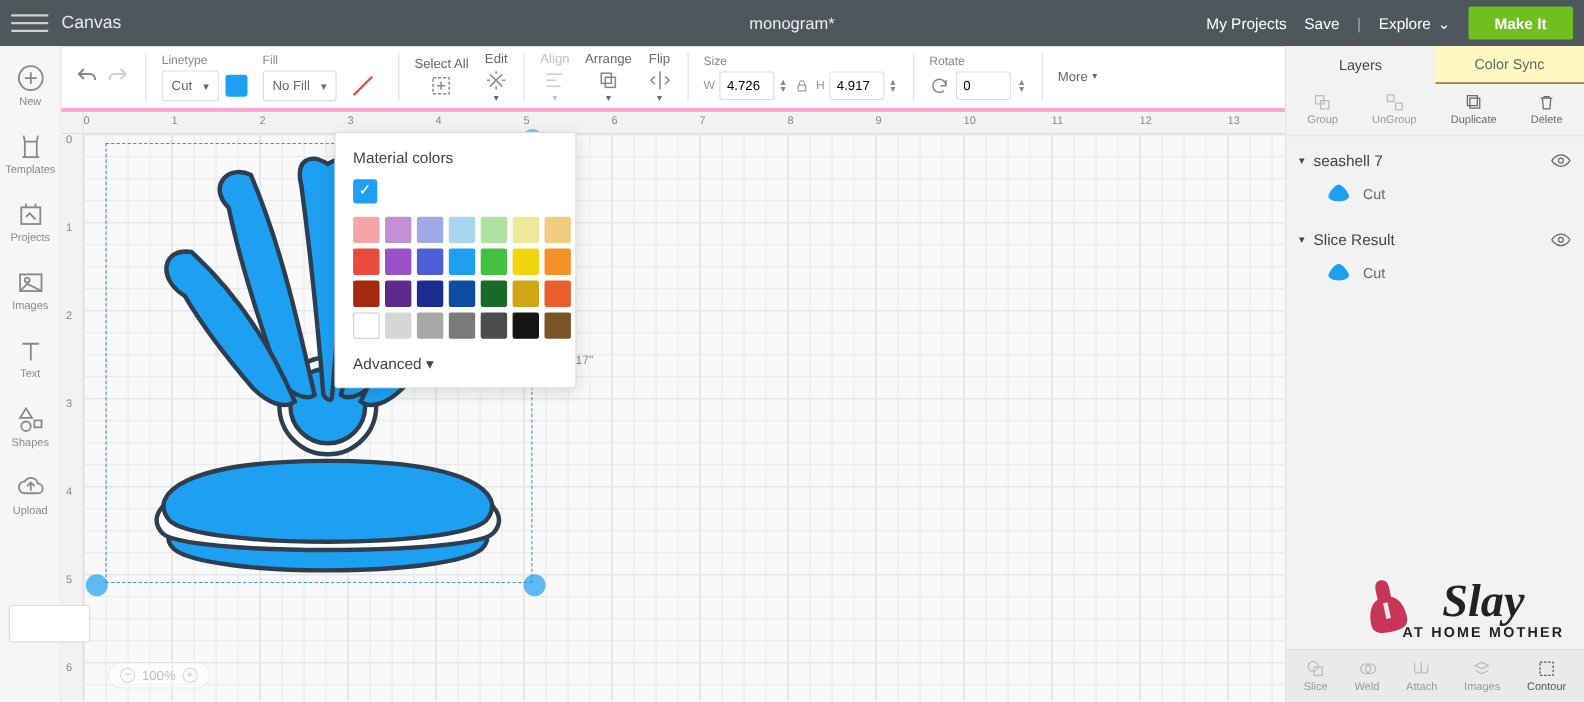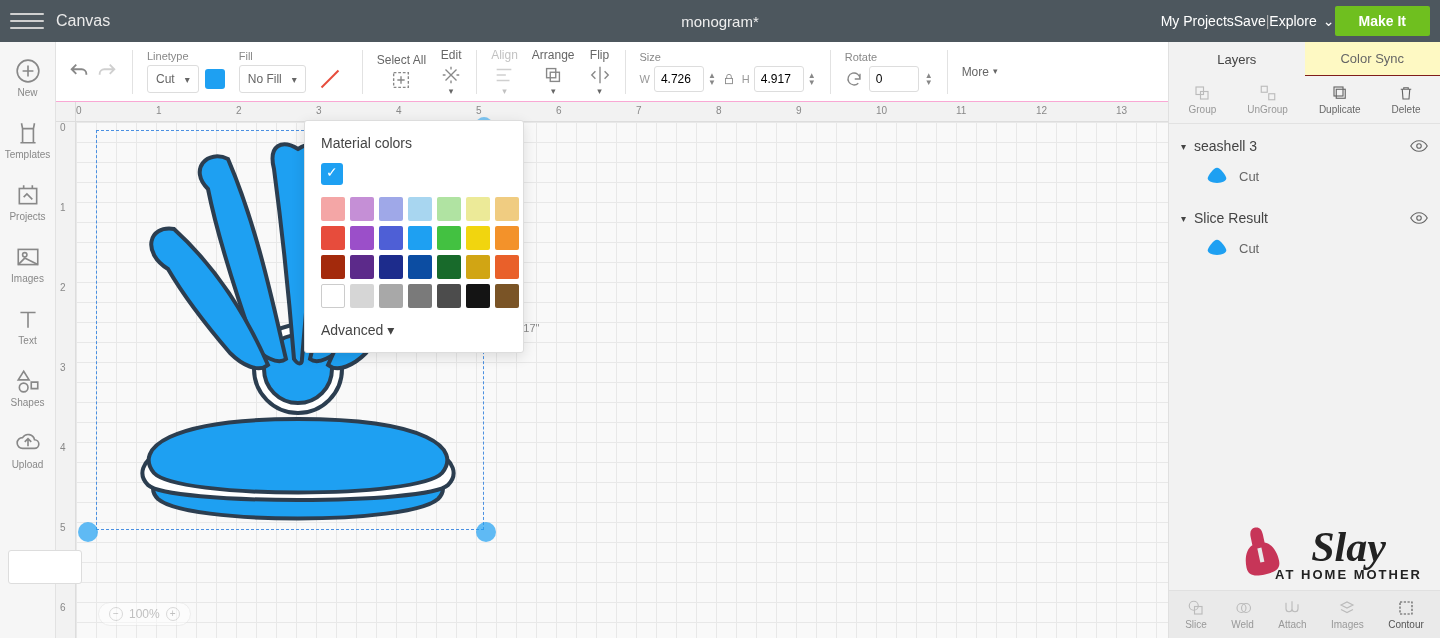--- a/index.html
+++ b/index.html
@@ -3,33 +3,33 @@
 <meta charset="utf-8">
 <style>
 * { margin: 0; padding: 0; box-sizing: border-box; font-family: -apple-system, BlinkMacSystemFont, "Segoe UI", Arial, sans-serif; }
 body { width: 1440px; height: 638px; overflow: hidden; background: #fff; }
 
 .topbar { height: 42px; background: #4d575e; display: flex; align-items: center; color: #fff; padding: 0 10px; }
 .hamburger { width: 34px; height: 34px; display: flex; flex-direction: column; justify-content: center; gap: 5px; margin-right: 12px; cursor: pointer; }
 .hamburger span { height: 2px; background: #d0d0d0; border-radius: 1px; }
 .topbar-left { font-size: 16px; color: #eaeaea; }
 .topbar-center { position: absolute; left: 50%; transform: translateX(-50%); font-size: 15px; color: #eee; }
-.topbar-right { margin-left: auto; display: flex; align-items: center; font-size: 14px; }
+.topbar-right { margin-left: auto; display: flex; align-items: center; gap: 16px; font-size: 14px; }
 .topbar-right .sep { color: #aaa; }
 .explore { display: flex; align-items: center; gap: 6px; cursor: pointer; }
 .make-it { background: #6fbf1f; color: #fff; padding: 7px 24px; border-radius: 2px; font-weight: 600; font-size: 14px; cursor: pointer; }
 
 .main { display: flex; height: 596px; }
 .leftbar { width: 56px; background: #f6f6f6; border-right: 1px solid #e2e2e2; display: flex; flex-direction: column; align-items: center; padding-top: 10px; gap: 10px; }
 .leftbar-item { display: flex; flex-direction: column; align-items: center; gap: 3px; cursor: pointer; padding: 6px 2px; color: #6b6b6b; width: 100%; }
 .leftbar-item svg { width: 26px; height: 26px; stroke: #888; fill: none; stroke-width: 1.5; }
 .leftbar-item .lbl { font-size: 10px; color: #888; }
 
 .center { flex: 1; display: flex; flex-direction: column; position: relative; }
-.toolbar { height: 60px; border-bottom: 1px solid #f9a8d4; display: flex; align-items: center; padding: 0 12px; gap: 14px; font-size: 12px; color: #666; }
+.toolbar { height: 60px; border-bottom: 4px solid #f9a8d4; display: flex; align-items: center; padding: 0 12px; gap: 14px; font-size: 12px; color: #666; }
 .tool-group { display: flex; flex-direction: column; gap: 3px; }
 .tool-group .grp-label { font-size: 11px; color: #888; }
 .tool-group .grp-body { display: flex; align-items: center; gap: 6px; }
 .tool-btn { display: flex; align-items: center; justify-content: center; height: 28px; min-width: 28px; border: 1px solid #ddd; border-radius: 3px; background: #fff; cursor: pointer; padding: 0 6px; font-size: 12px; }
 .tool-btn.noborder { border: none; }
 .dropdown { display: flex; align-items: center; gap: 6px; border: 1px solid #ddd; border-radius: 3px; padding: 0 8px; height: 28px; background: #fff; cursor: pointer; font-size: 12px; }
 .dropdown .caret::after { content: '▾'; font-size: 10px; color: #666; margin-left: 4px; }
 .swatch-box { width: 20px; height: 20px; border-radius: 3px; }
 .divider { width: 1px; height: 44px; background: #e2e2e2; }
 .undo-redo { display: flex; gap: 6px; }
@@ -429,21 +429,21 @@
           <svg viewBox="0 0 24 24">
             <path d="M5 7h14M9 7V5h6v2M7 7l1 13h8l1-13"></path>
           </svg>
           <span>Delete</span>
         </div>
     </div>
     <div class="layers" id="layers-list">
         <div class="layer-group">
           <div class="layer-head">
             <span class="tri">▾</span>
-            <span>seashell 3</span>
+            <span>seashell 7</span>
             <svg class="eye" width="18" height="14" viewBox="0 0 24 16" style="stroke:#666;fill:none;stroke-width:1.5">
               <path d="M1 8s4-7 11-7 11 7 11 7-4 7-11 7S1 8 1 8z"></path>
               <circle cx="12" cy="8" r="3"></circle>
             </svg>
           </div>
           <div class="layer-child">
             <svg class="layer-thumb" viewBox="0 0 24 24">
               <path d="M12 18c-5 0-8-2-8-4s5-9 8-9 8 7 8 9-3 4-8 4z" fill="#1ea0f2"></path>
             </svg>
             <span>Cut</span>

